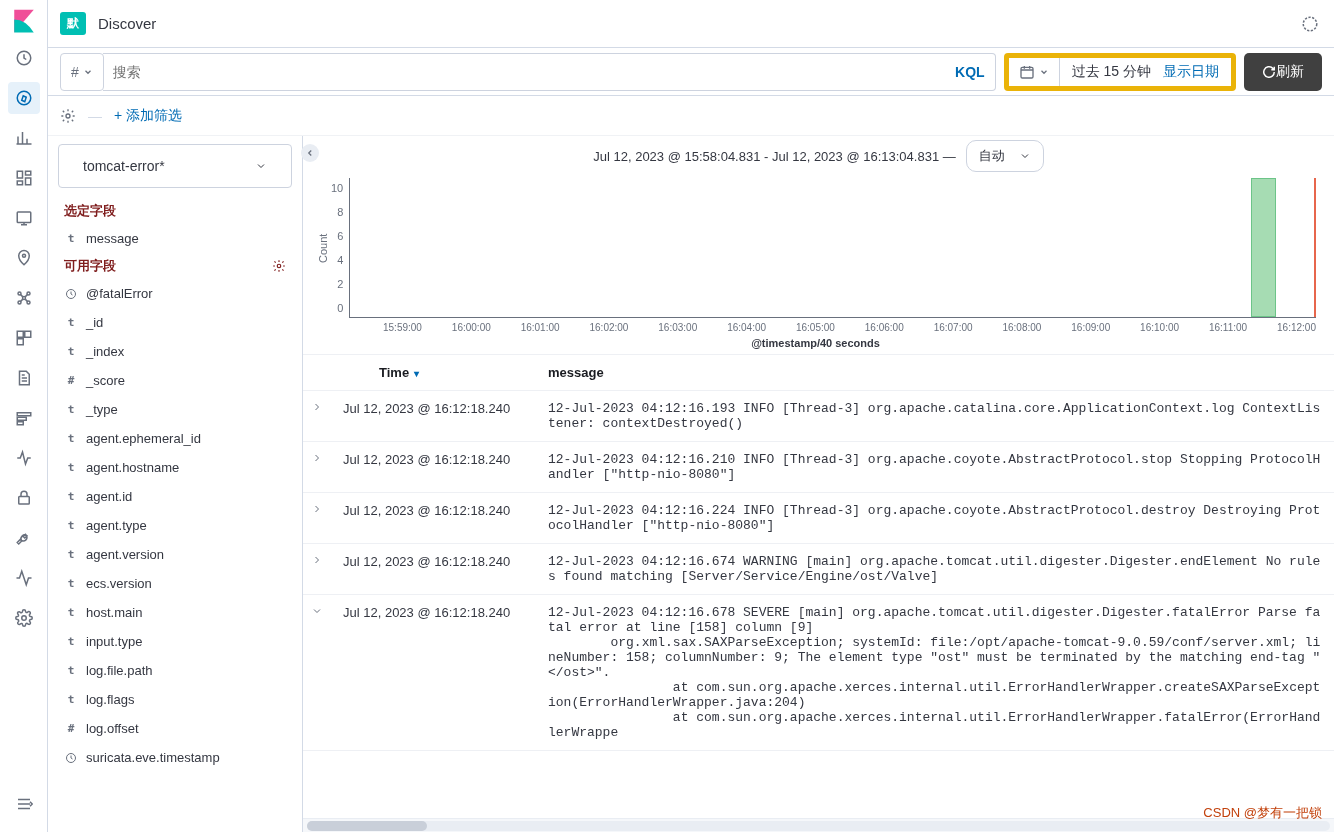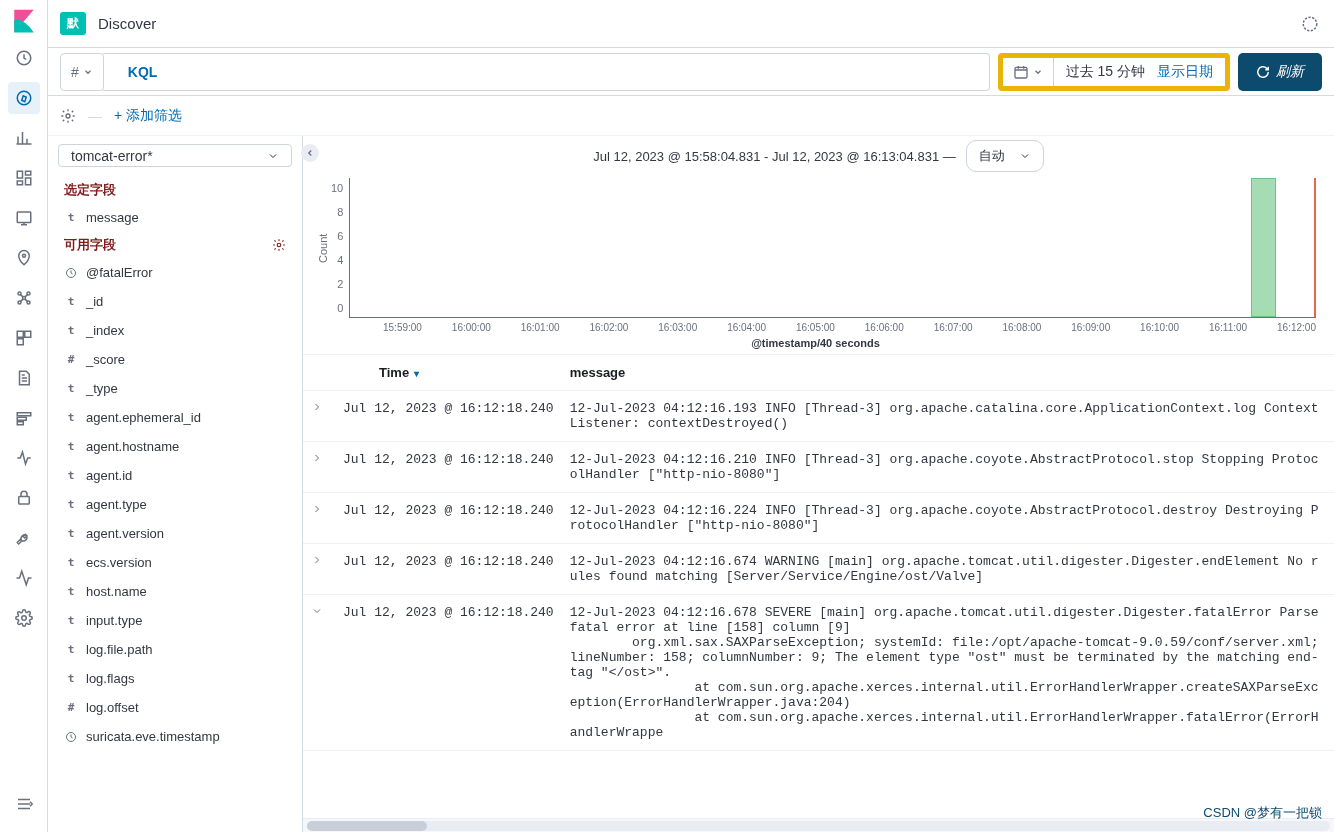--- a/index.html
+++ b/index.html
@@ -22,28 +22,28 @@
 
 .querybar { height:48px; border-bottom:1px solid #d3dae6; display:flex; align-items:center; padding:8px 12px; gap:8px;}
 .hash-btn{border:1px solid #cdd3df;border-radius:4px;height:38px;display:flex;align-items:center;padding:0 10px;gap:4px;color:#69707d;cursor:pointer;}
 .search-wrap{flex:1;border:1px solid #cdd3df;border-top-right-radius:4px;border-bottom-right-radius:4px;height:38px;display:flex;align-items:center;padding:0 10px; margin-left:-9px; border-left:none;}
 .search-wrap input{flex:1;border:none;outline:none;font-size:14px;}
 .kql{color:#006bb4;font-weight:700;cursor:pointer;padding-left:15px;}
 .date-btn{border:5px solid #eab308;border-radius:4px;height:38px;display:flex;align-items:center;color:#69707d;}
 .date-cal{padding:0 10px;border-right:1px solid #cdd3df;height:100%;display:flex;align-items:center;gap:4px;cursor:pointer;}
 .date-label{padding:0 12px;color:#343741;}
 .date-link{color:#006bb4;padding-right:12px;cursor:pointer;}
-.refresh-btn{background:#0c4a6e;color:#fff;border:none;border-radius:5px;height:38px;padding:0 18px;display:flex;align-items:center;gap:6px;font-size:14px;cursor:pointer;font-style:italic;}
+.refresh-btn{background:#404040;color:#fff;border:none;border-radius:5px;height:38px;padding:0 18px;display:flex;align-items:center;font-size:14px;cursor:pointer;}
 .filterbar{height:40px;display:flex;align-items:center;padding:0 12px;gap:12px;color:#69707d; border-bottom:1px solid #f0f2f5;}
 .filterbar .gear{cursor:pointer;}
 .add-filter{color:#006bb4;cursor:pointer;}
 .dash{color:#d3dae6;}
 .body{flex:1;display:flex;min-height:0;}
 .sidebar{width:255px;border-right:1px solid #d3dae6;display:flex;flex-direction:column;padding:8px 0;}
-.index-select{margin:0 10px 10px;border:1px solid #cdd3df;border-radius:4px;height:23px;display:flex;align-items:center;padding:0 12px;justify-content:space-between;cursor:pointer;}
+.index-select{margin:0 10px 10px;border:1px solid #cdd3df;border-radius:4px;height:44px;display:flex;align-items:center;padding:0 24px;justify-content:space-between;cursor:pointer;}
 .sec-title{font-weight:700;font-size:13px;color:#7f1d1d;padding:4px 16px;display:flex;align-items:center;justify-content:space-between;}
 .field-list{list-style:none;overflow-y:auto;}
 .field-item{display:flex;align-items:center;gap:8px;padding:7px 16px;font-size:13px;color:#343741;cursor:pointer;}
 .ftype{display:inline-flex;width:14px;font-family:monospace;font-size:11px;color:#69707d;font-weight:600;justify-content:center;}
 .ftype.clock{color:#69707d;}
 .content{flex:1;display:flex;flex-direction:column;min-width:0;position:relative;}
 .collapse-btn{position:absolute;left:-2px;top:8px;width:18px;height:18px;border-radius:50%;background:#e9edf3;color:#69707d;display:flex;align-items:center;justify-content:center;font-size:11px;cursor:pointer;z-index:2;}
 .hits{padding:10px 0 2px;text-align:center;}
 .hits-num{font-weight:700;font-size:16px;}
 .hits-label{color:#69707d;margin-left:4px;}
@@ -58,26 +58,26 @@
 .red-line{position:absolute;right:0;bottom:0;width:2px;background:#e7664c;}
 .x-axis{display:flex;margin-left:68px;font-size:10px;color:#69707d;padding-top:4px;justify-content:space-between;}
 .x-title{text-align:center;font-size:11px;font-weight:600;color:#343741;padding:4px 0;}
 .table-wrap{flex:1;overflow:auto;border-top:1px solid #eef0f4;}
 table{width:100%;border-collapse:collapse;font-size:13px;}
 th{text-align:left;font-weight:700;padding:10px 8px;color:#1a1c21;border-bottom:1px solid #eef0f4;}
 th.time{width:205px;padding-left:44px;}
 th.time .sort{color:#006bb4;font-size:10px;margin-left:2px;}
 td{padding:10px 8px;vertical-align:top;border-bottom:1px solid #eef0f4;color:#343741;}
 td.exp{width:32px;text-align:center;color:#69707d;cursor:pointer;}
-td.time{width:205px;font-family:Liberation Mono, monospace;white-space:nowrap;}
+td.time{width:205px;font-family:Liberation Sans, sans-serif;white-space:nowrap;}
 td.msg{font-family:"Courier New",monospace;white-space:pre-wrap;word-break:break-all;}
 .hscroll{height:14px;background:#f5f7fa;border-top:1px solid #e9edf3;}
 .hscroll-track{height:10px;margin:2px 4px;background:#e9edf3;border-radius:5px;position:relative;}
 .hscroll-thumb{position:absolute;left:0;width:120px;height:10px;background:#c9cfd9;border-radius:5px;}
-.watermark{position:absolute;right:12px;bottom:10px;color:#0c4a6e;font-size:13px;pointer-events:none;}
+.watermark{position:absolute;right:12px;bottom:10px;color:#c2410c;font-size:13px;pointer-events:none;}
 svg{display:block;}
 </style>
 </head>
 <body>
 
 <div class="root">
   <div class="leftnav">
     <div class="logo">
       <svg viewBox="0 0 32 32">
           <path d="M4 2 H28 L4 30 Z" fill="#f04e98"></path>
@@ -202,20 +202,21 @@
     </div>
 
     <div class="querybar">
       <div class="hash-btn">
         <span>#</span>
         <svg width="10" height="10" viewBox="0 0 24 24" fill="none" stroke="currentColor" stroke-width="3">
             <path d="M6 9l6 6 6-6"></path>
           </svg>
       </div>
       <div class="search-wrap">
+        <input type="text" placeholder="搜索" style="">
         <span class="kql">KQL</span>
       </div>
       <div class="date-btn">
         <div class="date-cal">
           <svg width="16" height="16" viewBox="0 0 24 24" fill="none" stroke="currentColor" stroke-width="2">
               <rect x="3" y="5" width="18" height="16" rx="2"></rect>
               <path d="M3 9h18M8 3v4M16 3v4"></path>
             </svg>
           <svg width="10" height="10" viewBox="0 0 24 24" fill="none" stroke="currentColor" stroke-width="3">
               <path d="M6 9l6 6 6-6"></path>
@@ -313,21 +314,21 @@
             <li class="field-item">
               <span class="ftype">t</span>
               <span>agent.version</span>
             </li>
             <li class="field-item">
               <span class="ftype">t</span>
               <span>ecs.version</span>
             </li>
             <li class="field-item">
               <span class="ftype">t</span>
-              <span>host.name</span>
+              <span>host.main</span>
             </li>
             <li class="field-item">
               <span class="ftype">t</span>
               <span>input.type</span>
             </li>
             <li class="field-item">
               <span class="ftype">t</span>
               <span>log.file.path</span>
             </li>
             <li class="field-item">

